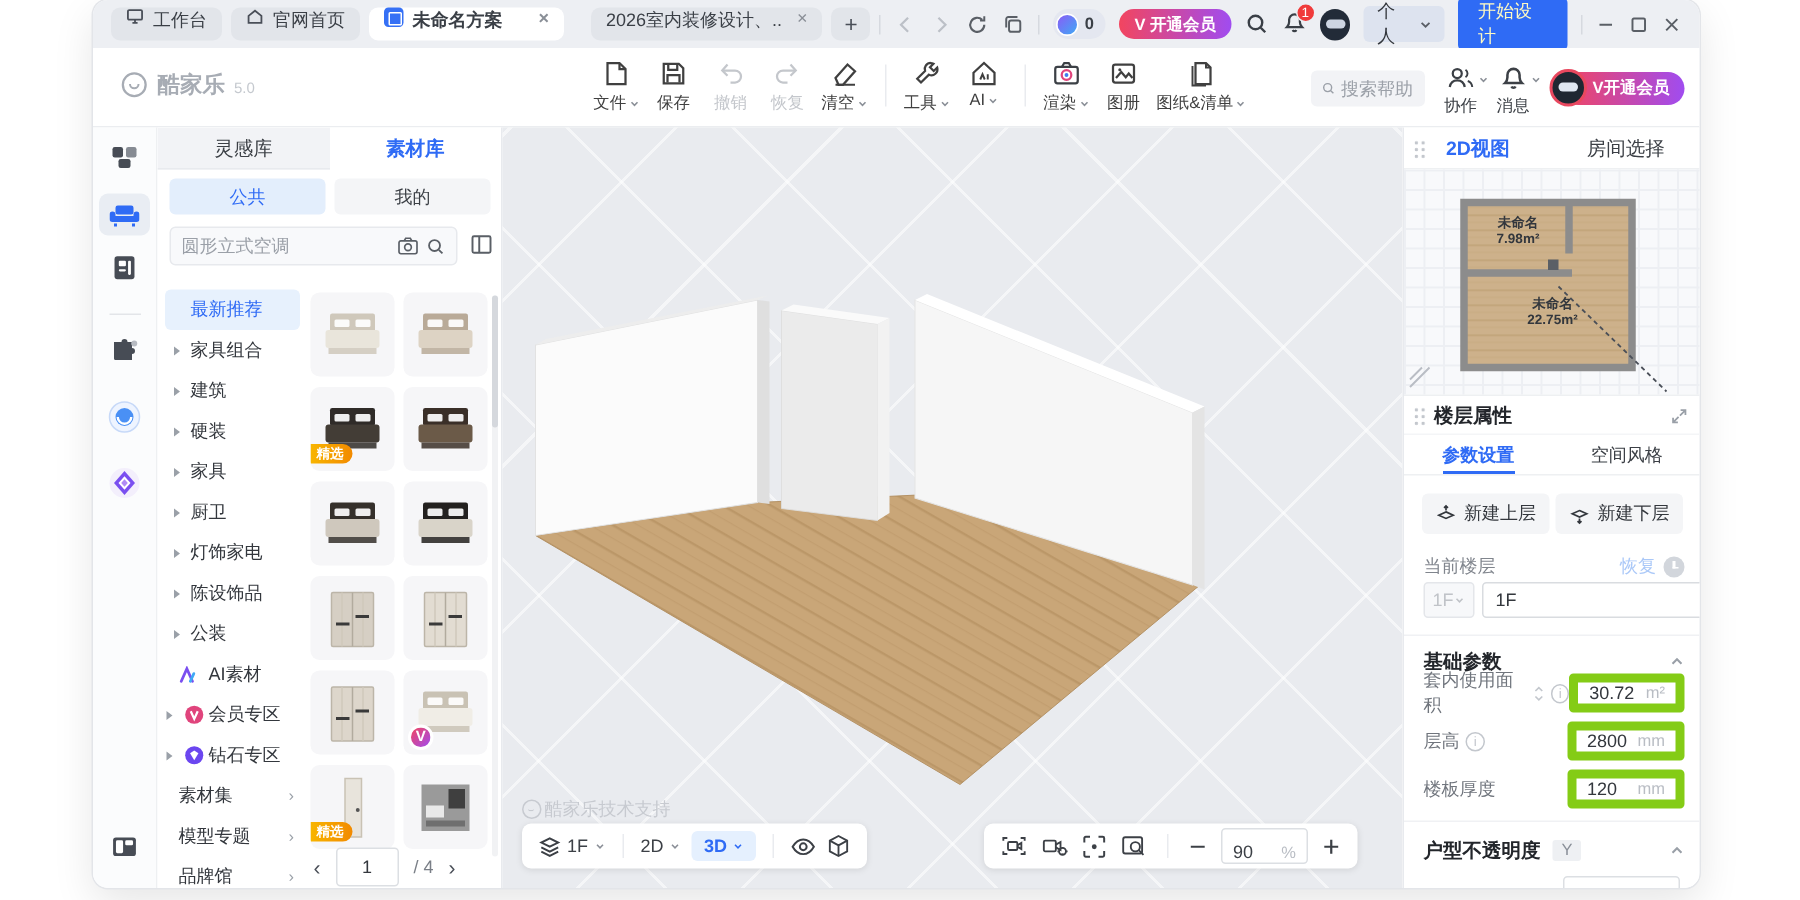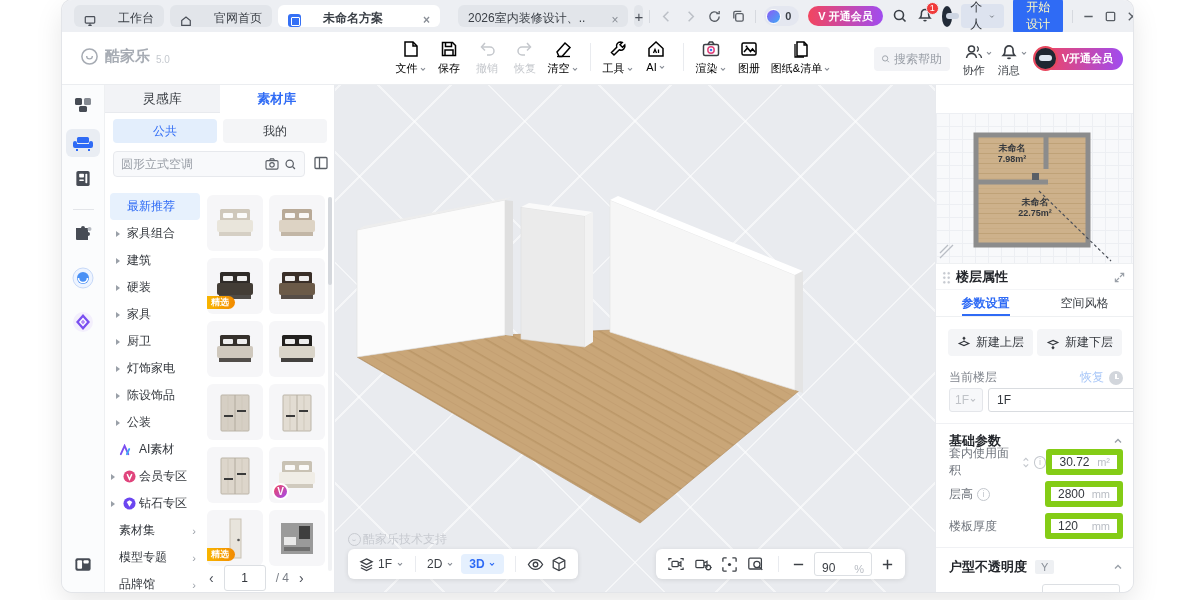--- a/index.html
+++ b/index.html
@@ -5,21 +5,21 @@
 *{margin:0;padding:0;box-sizing:border-box}
 html,body{width:1200px;height:600px;background:#fff;overflow:hidden;
   font-family:"Liberation Sans","DejaVu Sans",sans-serif;font-size:12px;color:#33373d}
 svg{display:block}
 input{outline:none;font-family:inherit}
 ::placeholder{color:#9ba0a8}
 .window{position:absolute;left:62px;top:0;width:1071px;height:592px;border-radius:10px;
   overflow:hidden;background:#fff;box-shadow:0 0 0 1px #e3e5e9,0 10px 28px rgba(0,0,0,.10)}
 
 .titlebar{height:32px;background:#edeff3;display:flex;align-items:center;padding:0 12px;gap:6px}
-.tab{height:22px;border-radius:6px;background:#e2e5ea;display:flex;align-items:flex-end;gap:22px;
+.tab{height:22px;border-radius:6px;background:#e2e5ea;display:flex;align-items:flex-start;gap:6px;
   padding:0 10px;font-size:12px;color:#3a3f46;white-space:nowrap}
 .tab.active{background:#fff;font-weight:bold}
 .tab .x{color:#8a8f97;font-size:12px;margin-left:4px}
 .tab-logo{width:13px;height:13px;border-radius:3px;background:#3570f5;position:relative}
 .tab-logo::after{content:"";position:absolute;left:3px;top:3px;width:7px;height:7px;border:1.5px solid #fff;border-radius:1px}
 .newtab{width:26px;height:22px;border-radius:6px;background:#e2e5ea;display:flex;align-items:center;justify-content:center;color:#4a4f58;font-size:15px}
 .tb-right{margin-left:auto;display:flex;align-items:center;gap:9px}
 .vsep{width:1px;height:13px;background:#d6d9df}
 .ic{color:#5a5f66;display:inline-flex}
 .ic.off{color:#bcc0c7}
@@ -32,21 +32,21 @@
   color:#fff;font-size:9px;display:flex;align-items:center;justify-content:center;padding:0 3px;border:1px solid #edeff3}
 .avatar{width:21px;height:21px;border-radius:50%;background:#222b38;position:relative}
 .avatar::after{content:"";position:absolute;left:4px;top:7px;width:13px;height:6px;border-radius:3px;background:#cdd5e2}
 .profile{height:24px;border-radius:4px;background:#dde3ef;display:flex;align-items:center;gap:4px;padding:0 9px;color:#33373d}
 .startbtn{height:24px;border-radius:4px;background:#2f6bf5;color:#fef9c3;display:flex;align-items:center;padding:18px 13px;font-size:12px}
 
 .toolbar{height:53px;background:#fff;border-bottom:1px solid #ebedf0;position:relative}
 .logo{position:absolute;left:18px;top:15px;display:flex;align-items:center;gap:6px;color:#a7acb4;font-size:15px;font-weight:bold}
 .logo .ver{font-size:10px;color:#c5c9cf;font-weight:normal;margin-top:5px}
 .tb-center{position:absolute;left:330px;top:5px;display:flex;align-items:flex-start}
-.tb-item{width:38px;display:flex;flex-direction:column;align-items:center;color:#000000;padding-top:2px}
+.tb-item{width:38px;display:flex;flex-direction:column;align-items:center;color:#404040;padding-top:2px}
 .tb-item.wide{width:66px}
 .tb-item.off{color:#c4c7cc}
 .lblrow{display:flex;align-items:center;gap:1px;margin-top:2px}
 .lblrow .lbl{font-size:11px;white-space:nowrap}
 .caret{color:#8a8f97}
 .gsep{width:1px;height:28px;background:#e9ebef;margin:6px 8px 0}
 .tb-r{position:absolute;right:10px;top:0;height:53px;display:flex;align-items:center;gap:13px}
 .helpsearch{width:76px;height:24px;background:#f2f3f6;border-radius:4px;display:flex;align-items:center;gap:4px;padding:0 7px;color:#9ba0a8}
 .helpsearch input{border:0;background:transparent;width:100%;font-size:12px}
 .tbr-item{display:flex;flex-direction:column;align-items:center;color:#3c4046;position:relative;padding-top:3px}
@@ -799,20 +799,25 @@
         </span>
         <span class="ic">
             <svg width="13" height="13" viewBox="0 0 14 14" stroke="#3c4046" stroke-width="1.6">
               <path d="M2 7h10M7 2v10"></path>
             </svg>
           </span>
       </div>
     </div>
 
     <div class="rp">
+      <div class="rp-tabs">
+        <span class="dots"></span>
+        <span class="rp-tab act">2D视图</span>
+        <span class="rp-tab">房间选择</span>
+      </div>
 
       <div class="minimap">
         <svg width="198" height="150" viewBox="0 0 198 150">
           <defs>
             <pattern id="wood2d" width="10" height="10" patternUnits="userSpaceOnUse">
               <rect width="10" height="10" fill="#cdb18b"></rect>
               <rect width="10" height="1" fill="#bfa277"></rect>
               <rect y="5" width="10" height="0.6" fill="#c6a980"></rect>
             </pattern>
           </defs>

